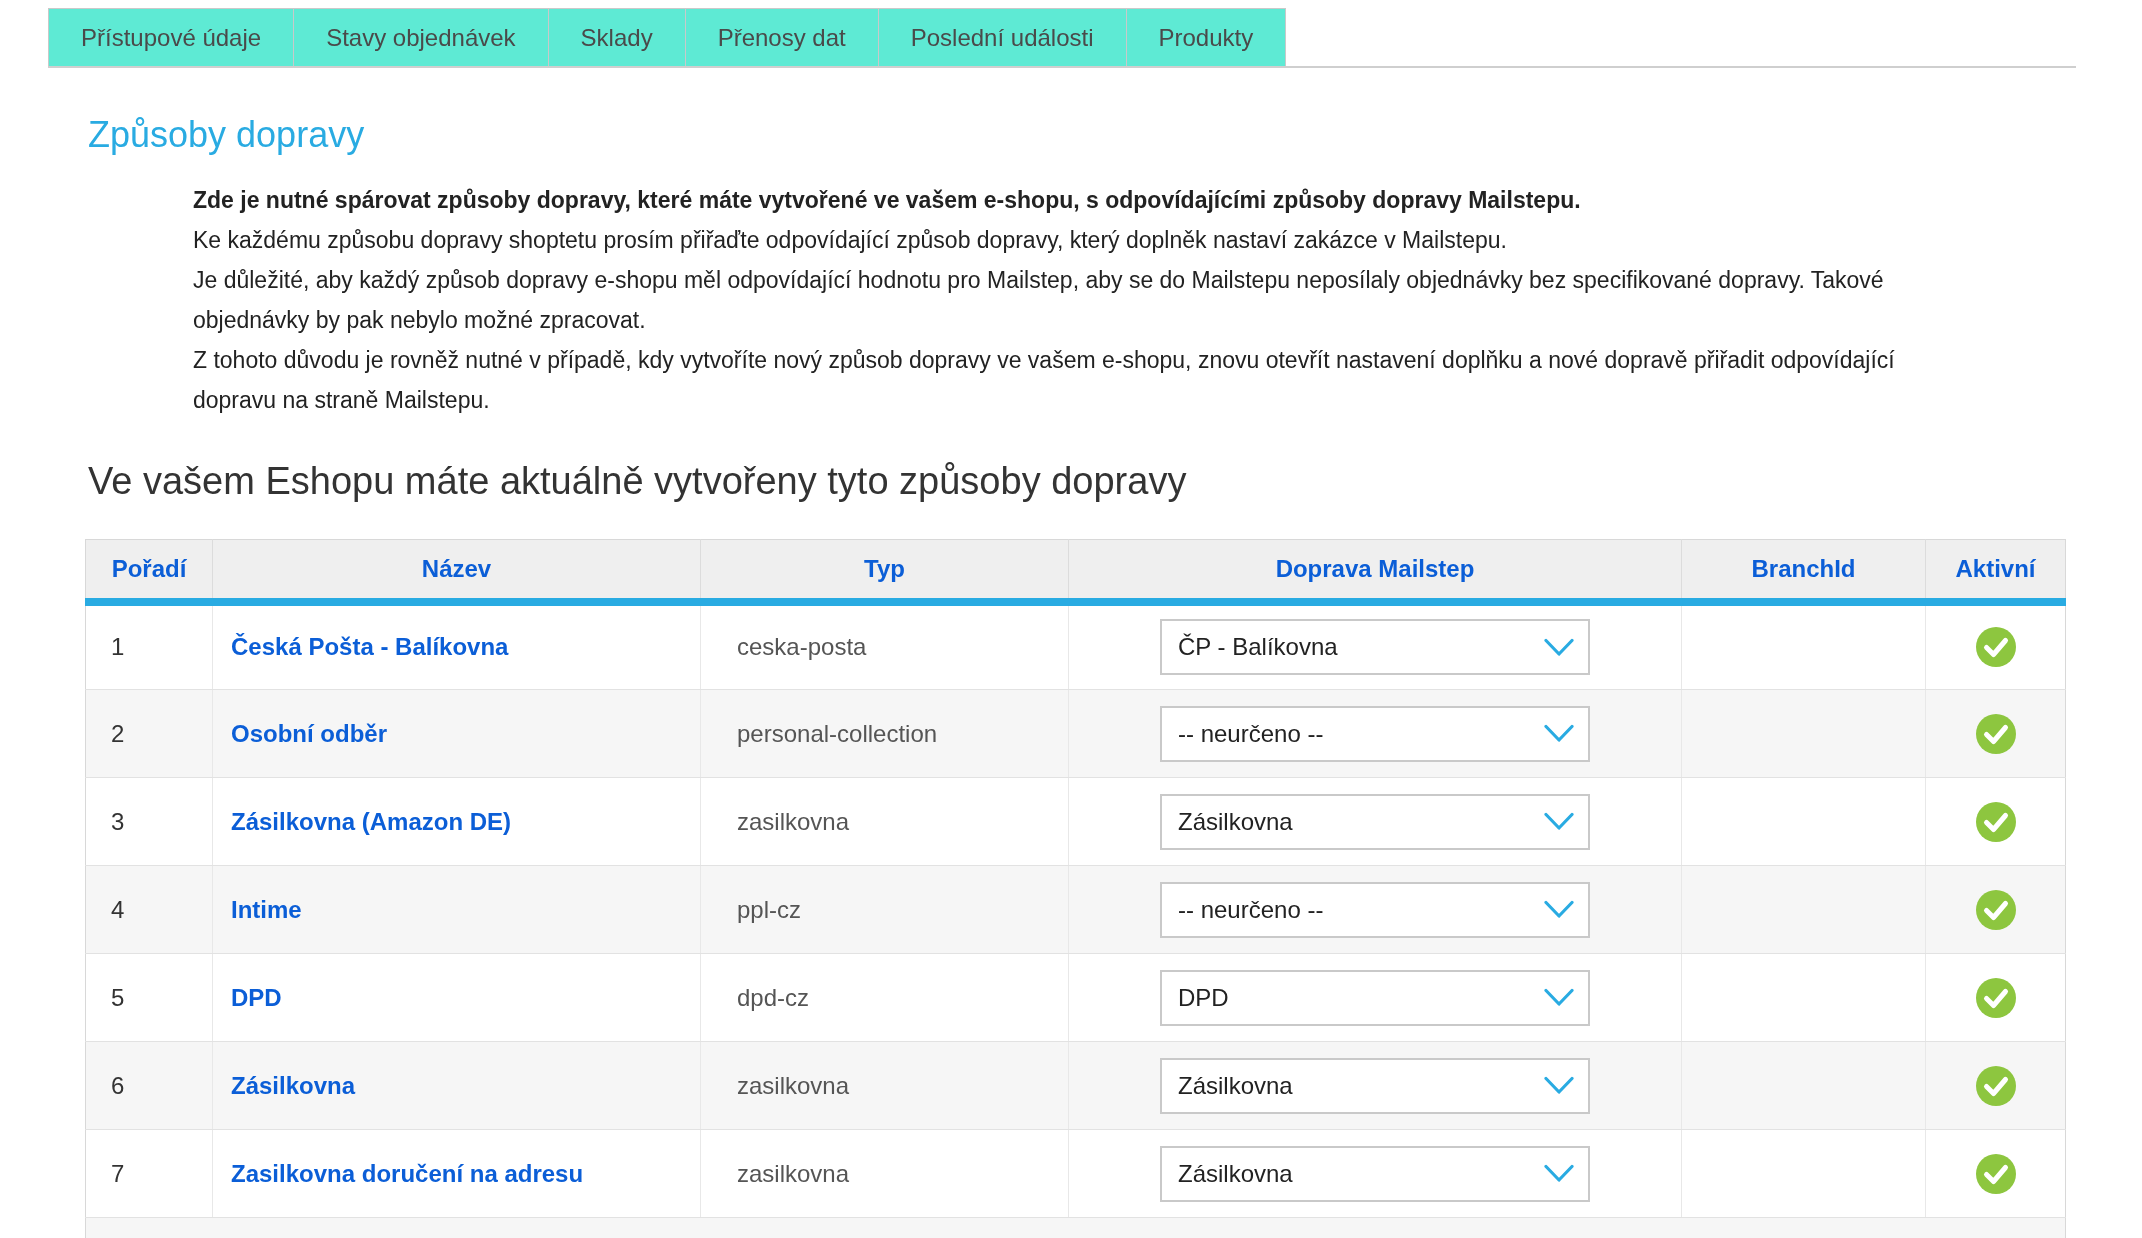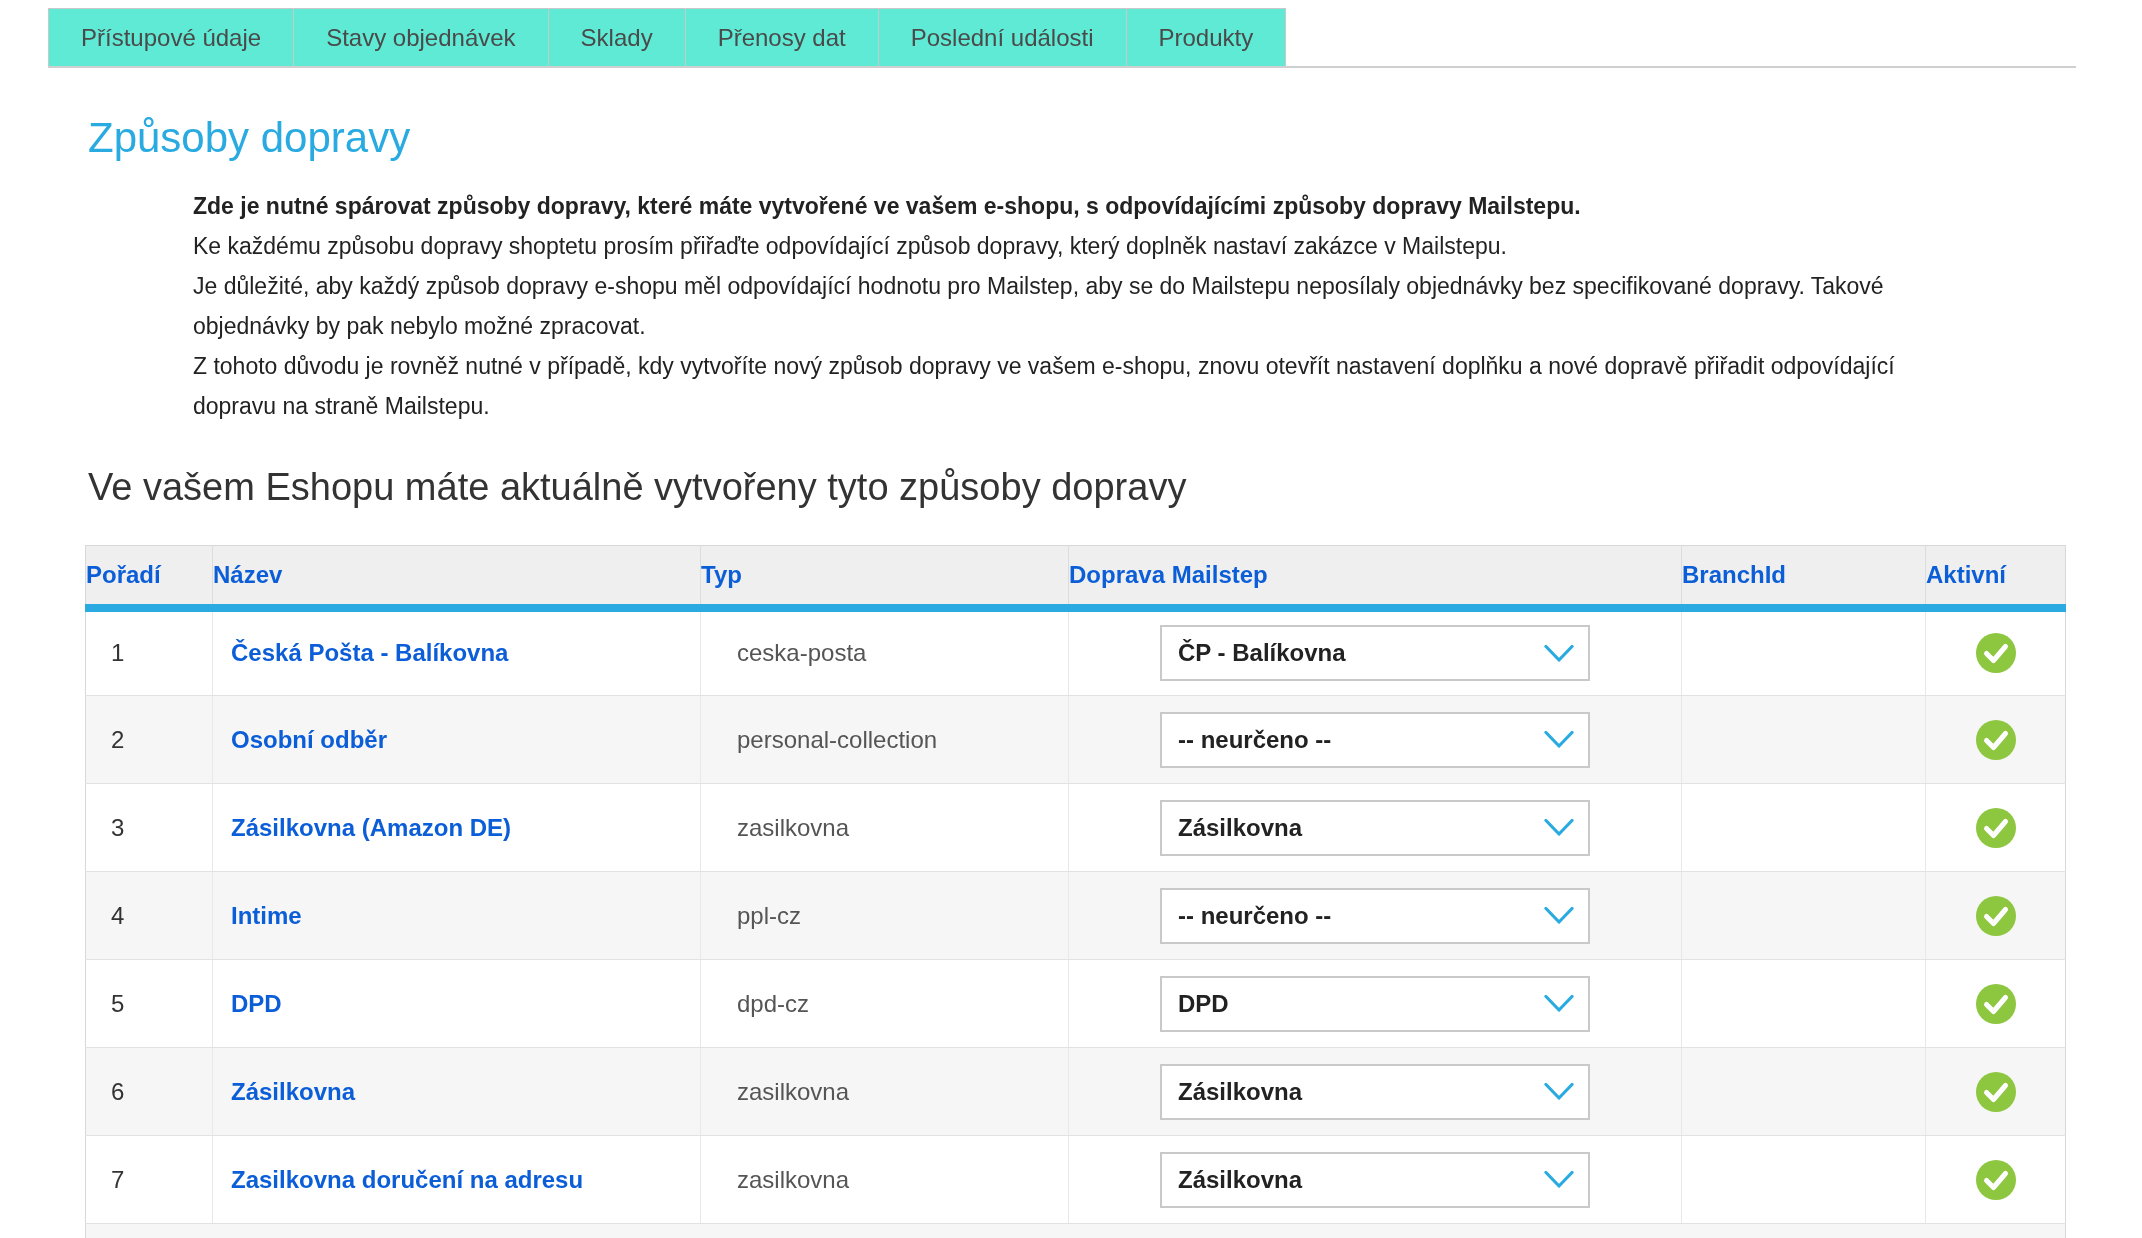--- a/index.html
+++ b/index.html
@@ -35,21 +35,21 @@
     border-radius: 0 0 12px 12px;
     margin-bottom: -6px;
     position: relative;
     z-index: 2;
     color: #444;
   }
 
   
   .page-title {
     margin: 46px 0 0 88px;
-    font-size: 42px;
+    font-size: 36px;
     font-weight: 400;
     color: #29abe2;
   }
   .intro {
     margin: 24px 0 0 193px;
     width: 1762px;
     font-size: 23px;
     line-height: 40px;
     color: #222;
   }
@@ -76,42 +76,42 @@
   col.c4 { width: 613px; }
   col.c5 { width: 244px; }
   col.c6 { width: 140px; }
 
   thead th {
     height: 62px;
     background: #efefef;
     color: #0b5ed7;
     font-weight: bold;
     font-size: 24px;
-    text-align: left;
+    text-align: center;
     border-right: 1px solid #dcdcdc;
     border-bottom: 8px solid #29abe2;
   }
   thead th:last-child { border-right: none; }
 
   tbody td {
     height: 88px;
     vertical-align: middle;
     border-right: 1px solid #e8e8e8;
     border-bottom: 1px solid #e2e2e2;
     background: #fff;
   }
   tbody td:last-child { border-right: none; }
   tbody tr:nth-child(even) td { background: #f6f6f6; }
 
   td.c-order { padding-left: 25px; color: #333; }
   td.c-name  { padding-left: 18px; }
   a.name-link { color: #0b5ed7; font-weight: bold; text-decoration: none; cursor: pointer; }
   td.c-type  { padding-left: 36px; color: #555; }
 
-  td.c-select { text-align: center; font-weight: bold; }
+  td.c-select { text-align: center; }
   .select-box {
     width: 430px;
     height: 56px;
     margin: 0 auto;
     background: #fff;
     border: 2px solid #c9c9c9;
     display: flex;
     align-items: center;
     justify-content: space-between;
     padding: 0 14px 0 16px;

